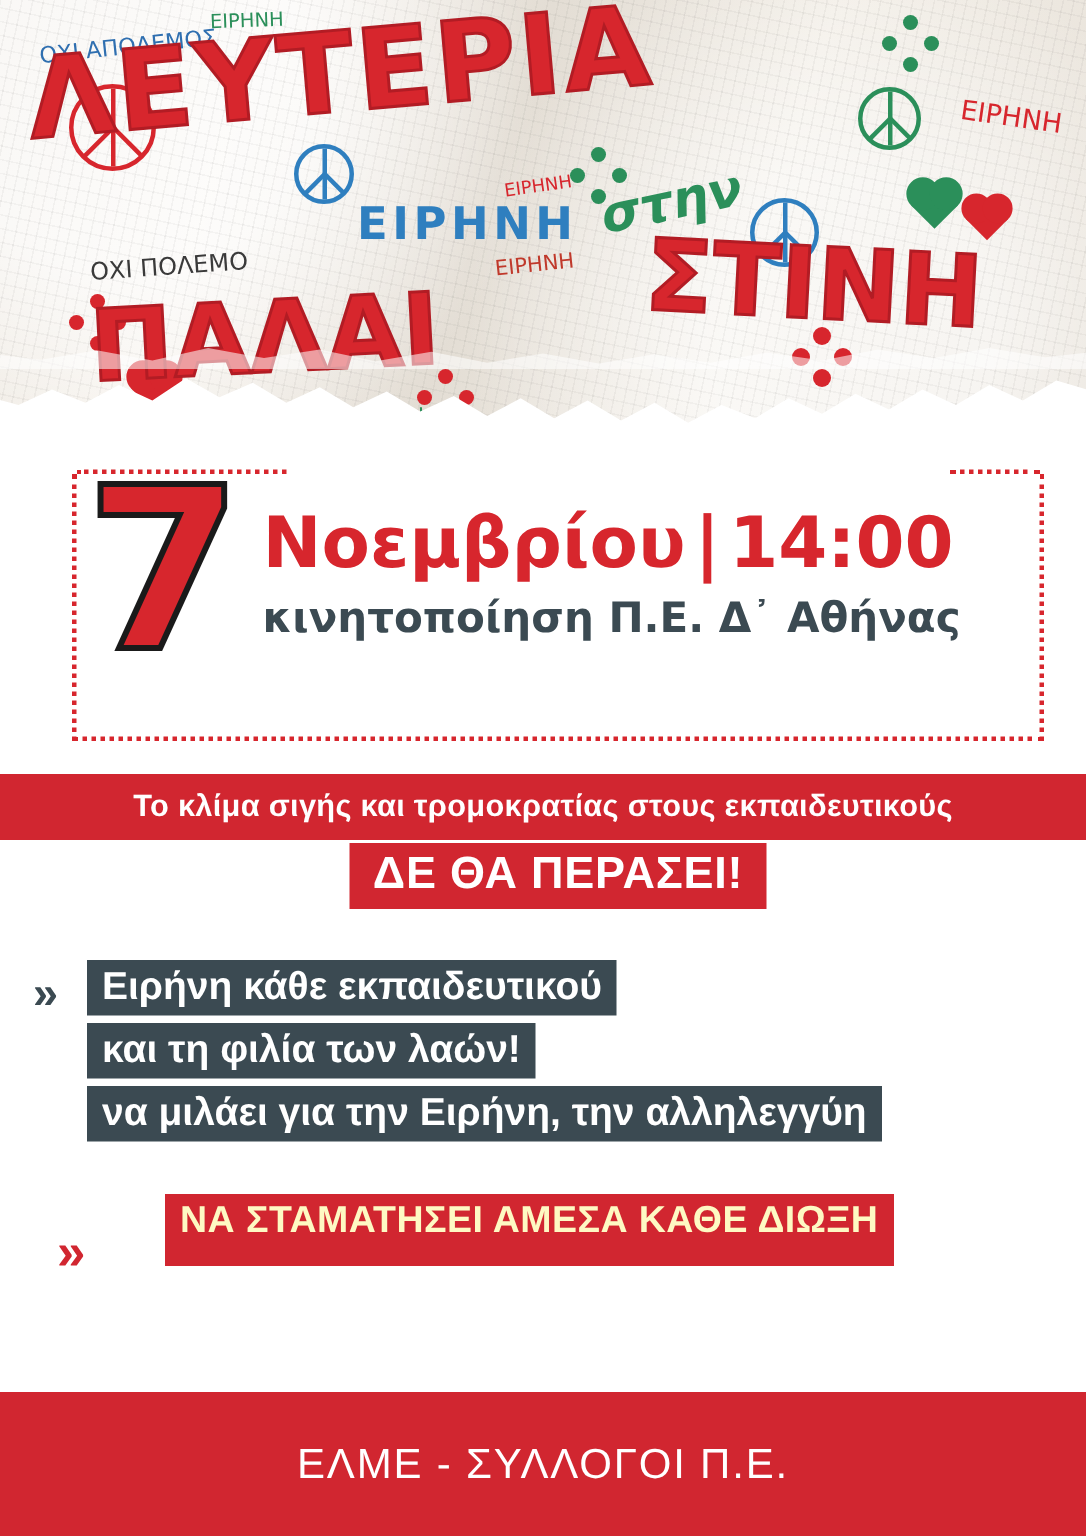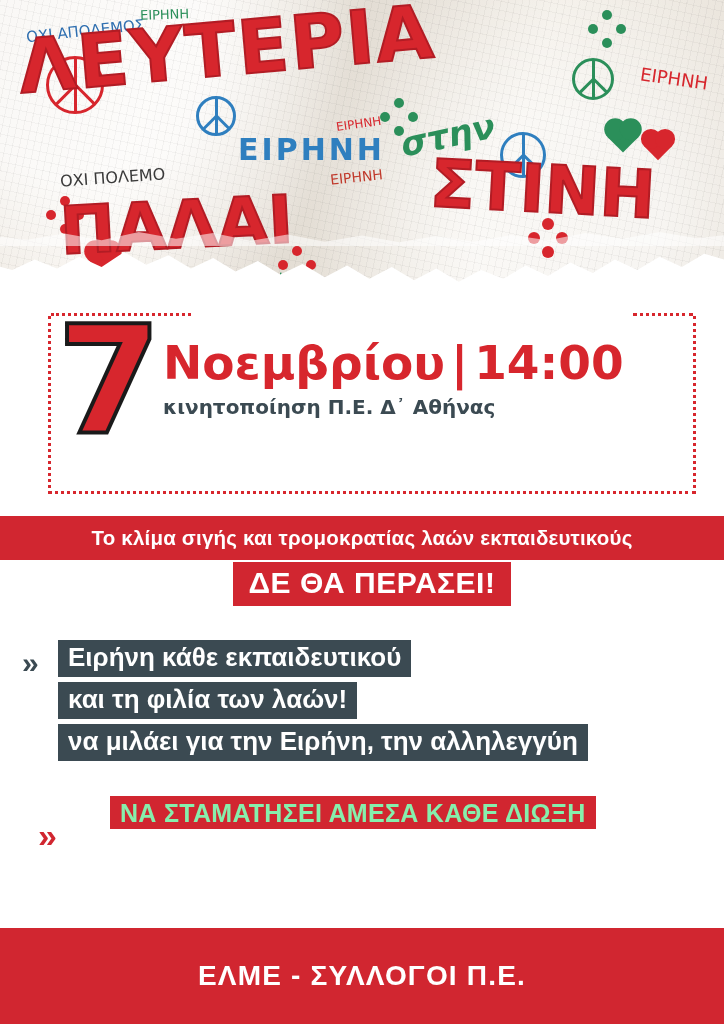--- a/index.html
+++ b/index.html
@@ -218,37 +218,37 @@
     top: -10px;
     font-family: "DejaVu Sans", sans-serif;
     font-size: 150px;
     font-weight: bold;
     color: #d7262d;
     -webkit-text-stroke: 4px #1a1a1a;
     line-height: 1;
   }
   .date-lines {
     position: absolute;
-    left: 112px;
+    left: 124px;
     top: 22px;
     width: 520px;
   }
   .date-line-1 {
     font-family: "DejaVu Sans", sans-serif;
     font-size: 47px;
     font-weight: bold;
     color: #d7262d;
     line-height: 1.08;
     letter-spacing: 0px;
     white-space: nowrap;
   }
   .date-line-1 .sep { color: #d7262d; padding: 0 6px; }
   .date-line-2 {
     font-family: "DejaVu Sans", sans-serif;
-    font-size: 20px;
+    font-size: 28px;
     font-weight: bold;
     color: #3b4a52;
     margin-top: 6px;
     white-space: nowrap;
   }
 
   
   .red-bar {
     position: absolute;
     left: 0;
@@ -316,24 +316,24 @@
   }
   .block-b {
     position: absolute;
     left: 110px;
     top: 796px;
     width: 600px;
   }
   .block-b .ln {
     display: inline-block;
     background: #d12630;
-    color: #86efac;
+    color: #fef9c3;
     font-size: 25px;
     font-weight: bold;
-    padding: 3px 10px 2px;
+    padding: 3px 10px 17px;
     margin-bottom: 5px;
     line-height: 1.12;
     letter-spacing: .3px;
     white-space: nowrap;
   }
 
   
   .footer {
     position: absolute;
     left: 0;
@@ -341,21 +341,21 @@
     width: 724px;
     height: 96px;
     background: #d12630;
     display: flex;
     align-items: center;
     justify-content: center;
   }
   .footer span {
     color: #ffffff;
     font-size: 28px;
-    font-weight: bold;
+    font-weight: normal;
     letter-spacing: 1.2px;
   }
 </style>
 </head>
 <body>
 
 <div class="banner-photo">
   <div class="cloth"></div>
 
   <div class="doodle d-small-1">ΟΧΙ ΑΠΟΛΕΜΟΣ</div>
@@ -410,21 +410,21 @@
   <div class="big-seven">7</div>
   <div class="date-lines">
     <div class="date-line-1">
       <span>Νοεμβρίου</span><span class="sep">|</span><span>14:00</span>
     </div>
     <div class="date-line-2">κινητοποίηση Π.Ε. Δ᾽ Αθήνας</div>
   </div>
 </div>
 
 <div class="red-bar">
-  <span>Το κλίμα σιγής και τρομοκρατίας λαών εκπαιδευτικούς</span>
+  <span>Το κλίμα σιγής και τρομοκρατίας στους εκπαιδευτικούς</span>
 </div>
 
 <div class="de-tha">
   <span>ΔΕ ΘΑ ΠΕΡΑΣΕΙ!</span>
 </div>
 
 <div class="chev" style="left:22px; top:648px;">»</div>
 <div class="block-a">
   <div><span class="ln">Ειρήνη κάθε εκπαιδευτικού</span></div>
   <div><span class="ln">και τη φιλία των λαών!</span></div>

